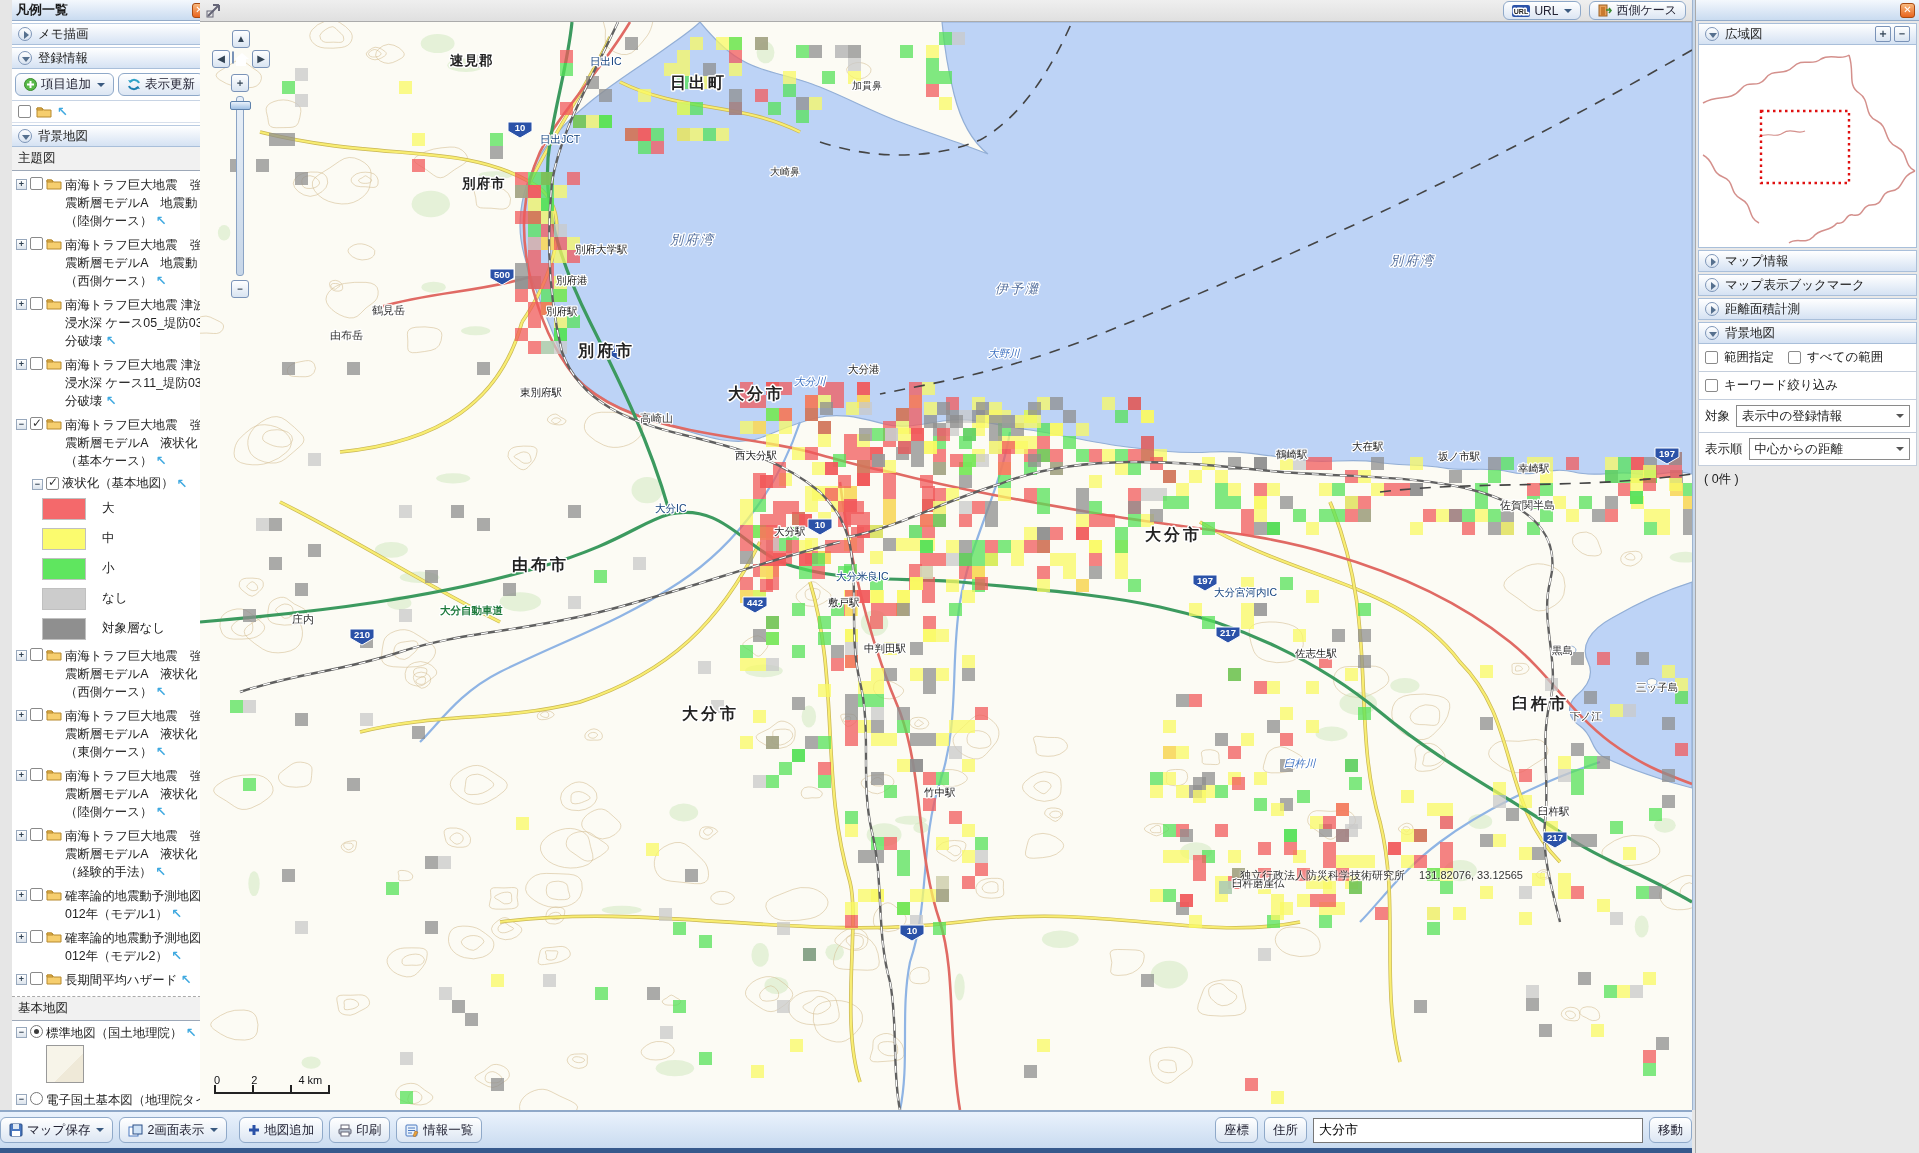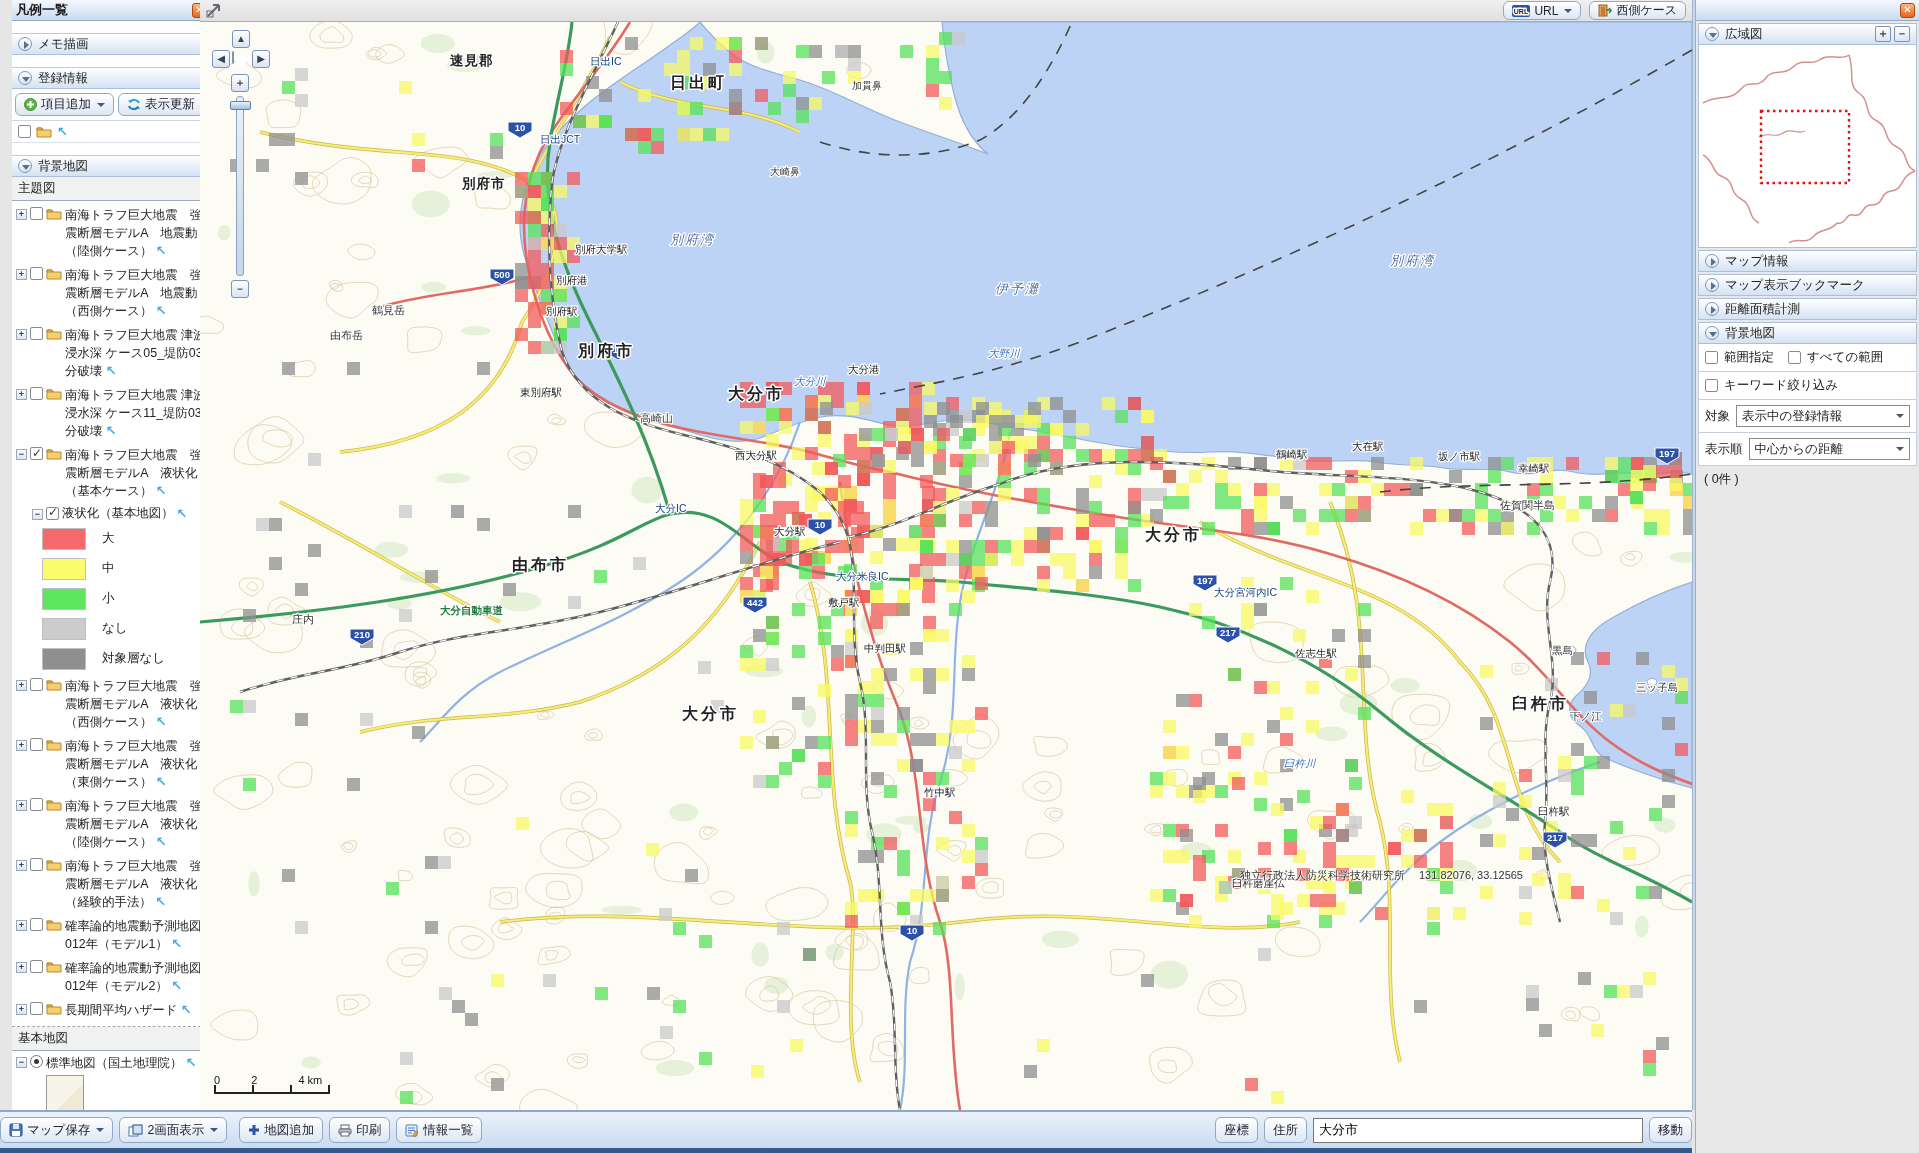--- a/index.html
+++ b/index.html
@@ -1,20 +1,20 @@
 <!DOCTYPE html>
 <html><head>
 <meta charset="utf-8">
 <style>
   *{box-sizing:border-box;margin:0;padding:0}
   html,body{width:1919px;height:1153px;overflow:hidden;font-family:"Liberation Sans","DejaVu Sans",sans-serif;background:#E6E6E6;position:relative;font-size:12.5px;color:#222}
   
   .tbar{height:21px;background:linear-gradient(#F4F8FD,#C9DBF0);border-bottom:1px solid #93ABC9;display:flex;align-items:center;padding:0 4px;font-weight:bold;font-size:13px;color:#1a1a1a;flex:none}
   .xbtn{margin-left:auto;width:15px;height:15px;background:linear-gradient(#F9B97E,#E8641F);border:1px solid #A84A12;border-radius:3px;color:#fff;font-size:10px;font-weight:bold;line-height:12px;text-align:center;cursor:pointer}
-  .hdr{height:22px;display:flex;align-items:center;gap:6px;padding:0 6px;background:linear-gradient(#FFFFFF,#D5E2F3);border-top:1px solid #B9CBE2;border-bottom:1px solid #A9BFDA;font-size:12.5px;color:#222;flex:none;margin-top:12px}
+  .hdr{height:22px;display:flex;align-items:center;gap:6px;padding:0 6px;background:linear-gradient(#FFFFFF,#D5E2F3);border-top:1px solid #B9CBE2;border-bottom:1px solid #A9BFDA;font-size:12.5px;color:#222;flex:none;margin-top:2px}
   .disc{width:14px;height:14px;border-radius:50%;border:1px solid #7E96B8;background:linear-gradient(#fff,#D8E3F1);position:relative;flex:none}
   .disc.open::after{content:"";position:absolute;left:3px;top:5px;border-left:4px solid transparent;border-right:4px solid transparent;border-top:5px solid #56708E}
   .disc.closed::after{content:"";position:absolute;left:5px;top:3px;border-top:4px solid transparent;border-bottom:4px solid transparent;border-left:5px solid #56708E}
   .btn{display:inline-flex;align-items:center;gap:4px;height:23px;padding:0 8px;background:linear-gradient(#FFFFFF,#DCE6F3);border:1px solid #8FA9C9;border-radius:6px;font-size:12.5px;color:#223;cursor:pointer;white-space:nowrap}
   .caret{width:0;height:0;border-left:4px solid transparent;border-right:4px solid transparent;border-top:4px solid #3A5A80;margin-left:2px}
   .cb{width:13px;height:13px;border:1px solid #8A8A8A;background:#fff;display:inline-block;position:relative;flex:none;border-radius:2px}
   .cb.checked::after{content:"✓";position:absolute;left:1px;top:-3px;font-size:12px;font-weight:bold;color:#333}
   .radio{width:13px;height:13px;border:1px solid #777;border-radius:50%;background:#fff;display:inline-block;position:relative;flex:none}
   .radio.sel::after{content:"";position:absolute;left:3px;top:3px;width:5px;height:5px;border-radius:50%;background:#3a3a3a}
   .exp{width:11px;height:11px;border:1px solid #98A8BC;background:linear-gradient(#fff,#DBE3EC);font-size:9px;line-height:9px;text-align:center;color:#345;flex:none;margin-top:2px;font-weight:bold}

